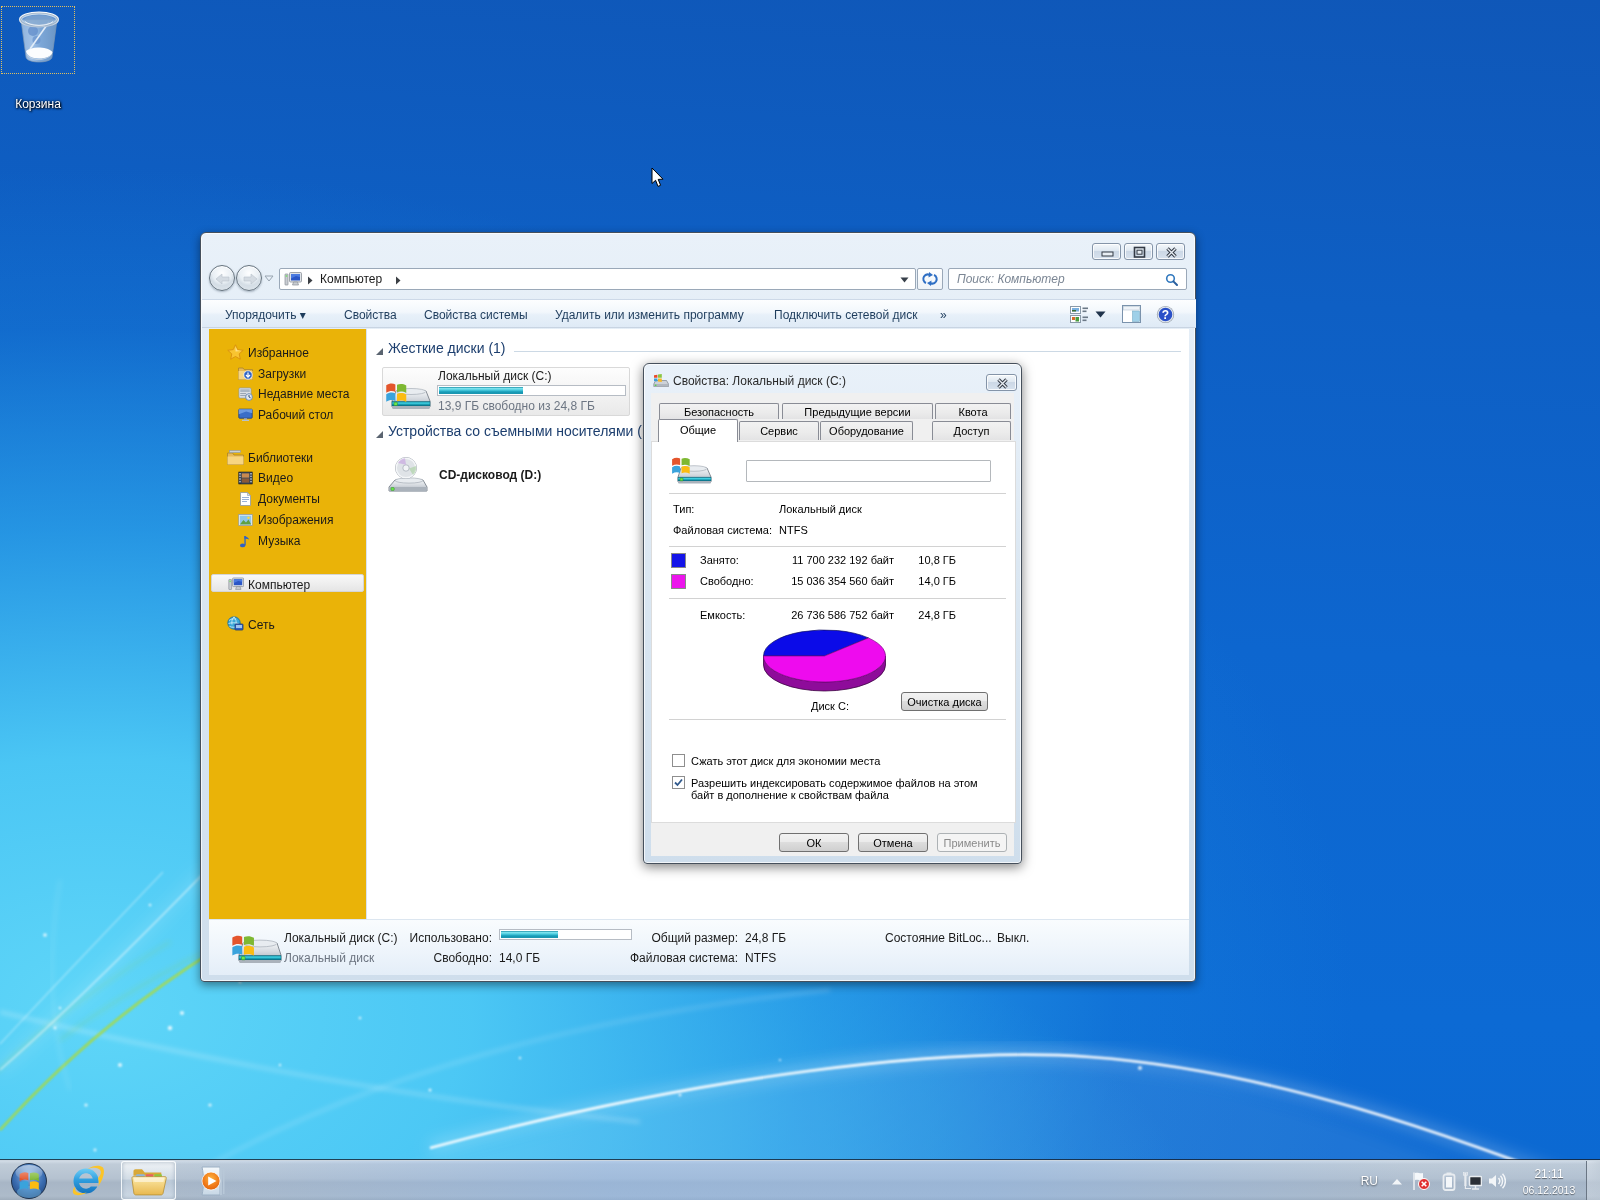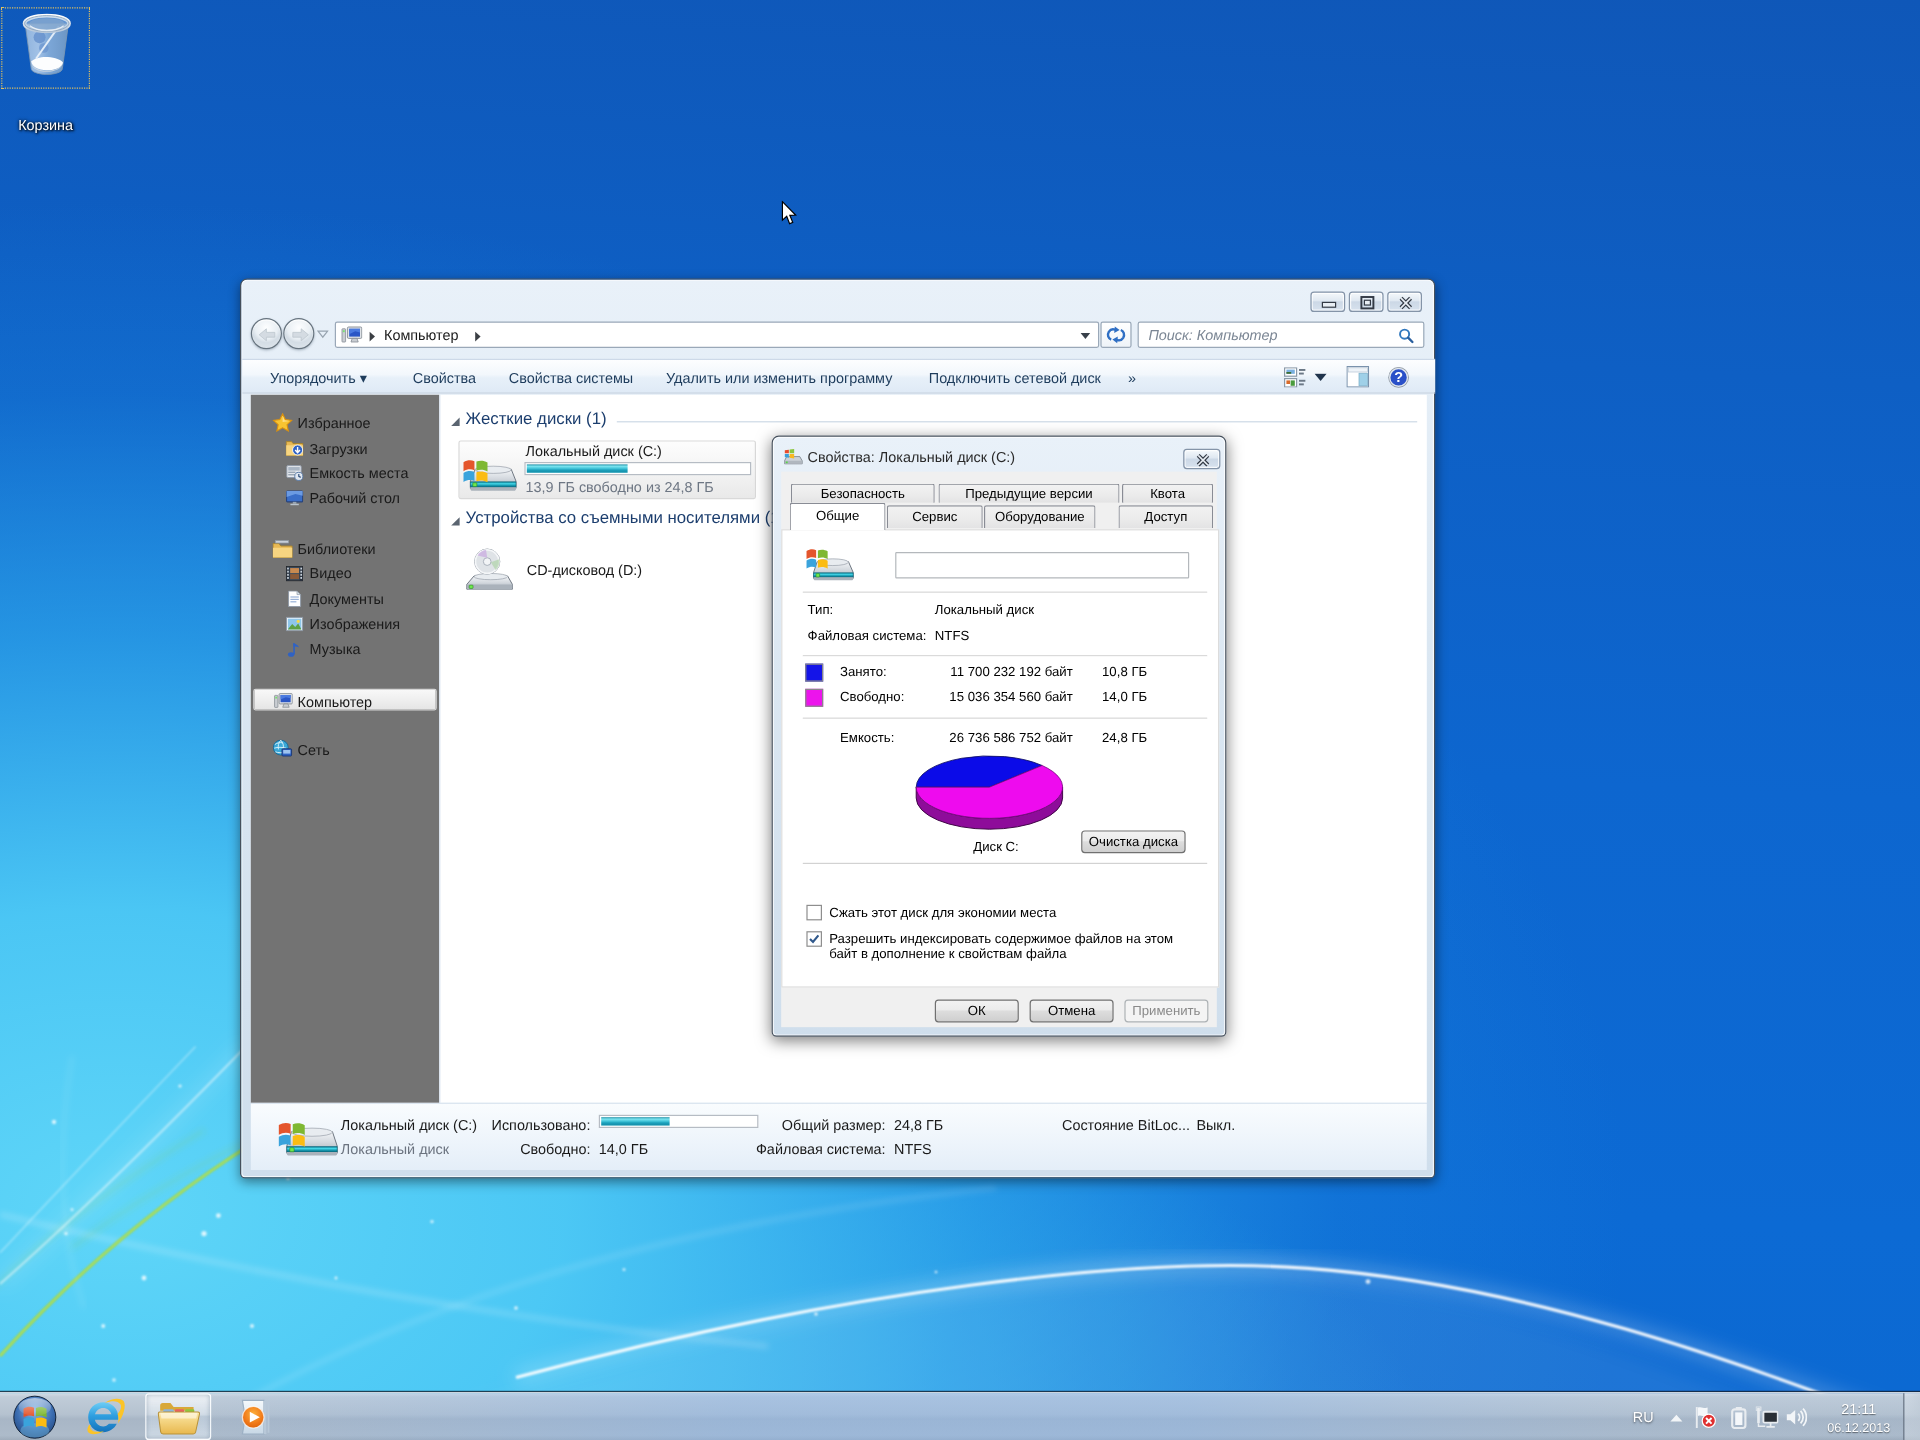--- a/index.html
+++ b/index.html
@@ -49,21 +49,21 @@
   border:1px solid #9aa8b8; border-radius:2px; color:#7b8694; font-style:italic; line-height:20px; padding-left:8px; }
 
 
 #toolbar { position:absolute; left:1px; top:66px; width:994px; height:29px;
   background:linear-gradient(180deg,#fdfeff 0%, #f2f7fc 45%, #e7f0f9 55%, #dfeaf6 100%);
   border-top:1px solid #cdd9e8; border-bottom:1px solid #c8d4e2; color:#1e3c5c; }
 #toolbar .ti { position:absolute; top:8px; white-space:nowrap; }
 
 
 #content { position:absolute; left:8px; top:96px; width:980px; height:590px; background:#fff; }
-#sidebar { position:absolute; left:0; top:0; width:157px; height:100%; background:#737373; }
+#sidebar { position:absolute; left:0; top:0; width:157px; height:100%; background:#eab308; }
 #sidebar .it { position:absolute; white-space:nowrap; color:#1a1a1a; }
 #vdiv { position:absolute; left:157px; top:0; width:1px; height:100%; background:#d9e3ef; }
 #main { position:absolute; left:158px; top:0; right:0; height:100%; }
 .ghead { position:absolute; color:#1c3e6e; font-size:14px; white-space:nowrap; }
 .gline { position:absolute; height:1px; background:#ccd9e5; }
 
 
 #details { position:absolute; left:8px; top:686px; width:980px; height:56px;
   background:linear-gradient(180deg,#f9fcfe,#edf4fb 60%, #e4eef8);
   border-top:1px solid #dce6f0; color:#1a1a1a; }
@@ -328,21 +328,21 @@
         </svg>
       <span class="it" style="left:49px; top:38px;">Загрузки</span>
       <svg class="abs" style="left:29px; top:58px;" width="15" height="14" viewBox="0 0 15 14">
           <rect x="1" y="1" width="12" height="10" rx="1" fill="#e6e9ee" stroke="#8e99a6" stroke-width="0.8"></rect>
           <rect x="2.2" y="2.2" width="9.6" height="3" fill="#aab6c4"></rect>
           <rect x="2.2" y="6" width="6" height="1.2" fill="#9aa6b4"></rect>
           <rect x="2.2" y="8" width="7.5" height="1.2" fill="#9aa6b4"></rect>
           <circle cx="11" cy="10" r="3.4" fill="#dfe6ef" stroke="#5a7ba8" stroke-width="0.8"></circle>
           <path d="M11,8 L11,10 L12.6,10.8" stroke="#32527e" stroke-width="1" fill="none"></path>
         </svg>
-      <span class="it" style="left:49px; top:58px;">Емкость места</span>
+      <span class="it" style="left:49px; top:58px;">Недавние места</span>
       <svg class="abs" style="left:29px; top:79px;" width="15" height="14" viewBox="0 0 15 14">
           <rect x="0.8" y="1.2" width="13.4" height="9" rx="0.8" fill="#3a6ec8" stroke="#26437c" stroke-width="0.9"></rect>
           <path d="M0.8,1.2 h13.4 v4 l-6,-1.6 -7.4,2.6 Z" fill="#6b9ae2"></path>
           <rect x="6" y="10.2" width="3" height="1.6" fill="#9aa6b2"></rect>
           <rect x="4" y="11.8" width="7" height="1.2" fill="#b8c2cc"></rect>
         </svg>
       <span class="it" style="left:49px; top:79px;">Рабочий стол</span>
       <svg class="abs" style="left:18px; top:121px;" width="17" height="15" viewBox="0 0 17 15">
           <path d="M0.5,3 L5.5,3 L7,5 L16.5,5 L16.5,14.5 L0.5,14.5 Z" fill="#e8b955" stroke="#a8842e" stroke-width="0.8"></path>
           <path d="M0.5,6.5 L16.5,6.5 L16.5,14.5 L0.5,14.5 Z" fill="#f7d581"></path>
@@ -440,21 +440,21 @@
         <path d="M10,24 L38,24 L42,31 L42,35 L4,35 L4,31 Z" fill="url(#hdd1)" stroke="#6a727c" stroke-width="0.8"></path>
         <ellipse cx="24" cy="24.5" rx="14" ry="2.6" fill="#e8ecf0" stroke="#9aa2ac" stroke-width="0.6"></ellipse>
         <path d="M4,31 L42,31 L42,34 C42,34.8 41.3,35.5 40.5,35.5 L5.5,35.5 C4.7,35.5 4,34.8 4,34 Z" fill="#aab2bb"></path>
         <rect x="6" y="31.6" width="3.2" height="2.8" rx="0.6" fill="#6ee84e" stroke="#2d8a22" stroke-width="0.5"></rect>
         <circle cx="21" cy="12" r="10.5" fill="#dfe3e7" stroke="#9098a2" stroke-width="0.8"></circle>
         <circle cx="21" cy="12" r="9.8" fill="none" stroke="#f4f6f8" stroke-width="1.4"></circle>
         <circle cx="21" cy="12" r="3.2" fill="#f2f4f6" stroke="#a8b0ba" stroke-width="0.8"></circle>
         <path d="M13,7 A10,10 0 0,1 20,2.2 L21,8.8 Z" fill="#c8a8e0" opacity="0.7"></path>
         <path d="M28,19 A10,10 0 0,0 31,10 L24,12.5 Z" fill="#a8d0a0" opacity="0.6"></path>
       </svg>
-      <span class="abs" style="left:72px; top:139px; color:#1a1a1a;">CD-дисковод (D:)</span>
+      <span class="abs" style="left:72px; top:139px; color:#1a1a1a;font-weight:bold;">CD-дисковод (D:)</span>
     </div>
   </div>
   <div id="details">
     <svg class="abs" style="left:21px; top:10px;" width="54" height="38" viewBox="0 0 54 38">
       <path d="M13,13 L47,13 L51,25 L51,31 L9,31 L9,25 Z" fill="url(#hdd1)" stroke="#6a727c" stroke-width="0.8"></path>
       <ellipse cx="30" cy="13.5" rx="17" ry="3.4" fill="#e8ecf0" stroke="#9aa2ac" stroke-width="0.6"></ellipse>
       <path d="M9,25.5 L51,25.5 L51,30 L9,30 Z" fill="url(#teal)" stroke="#0a6478" stroke-width="0.5"></path>
       <path d="M9,30 L51,30 L51,31.5 C51,32.4 50.3,33 49.4,33 L10.6,33 C9.7,33 9,32.4 9,31.5 Z" fill="#aab2bb"></path>
       <rect x="11.5" y="26.4" width="3.6" height="3.4" rx="0.6" fill="#6ee84e" stroke="#2d8a22" stroke-width="0.5"></rect>
       <use href="#wflag" transform="translate(1,3) scale(1.35)"></use>

